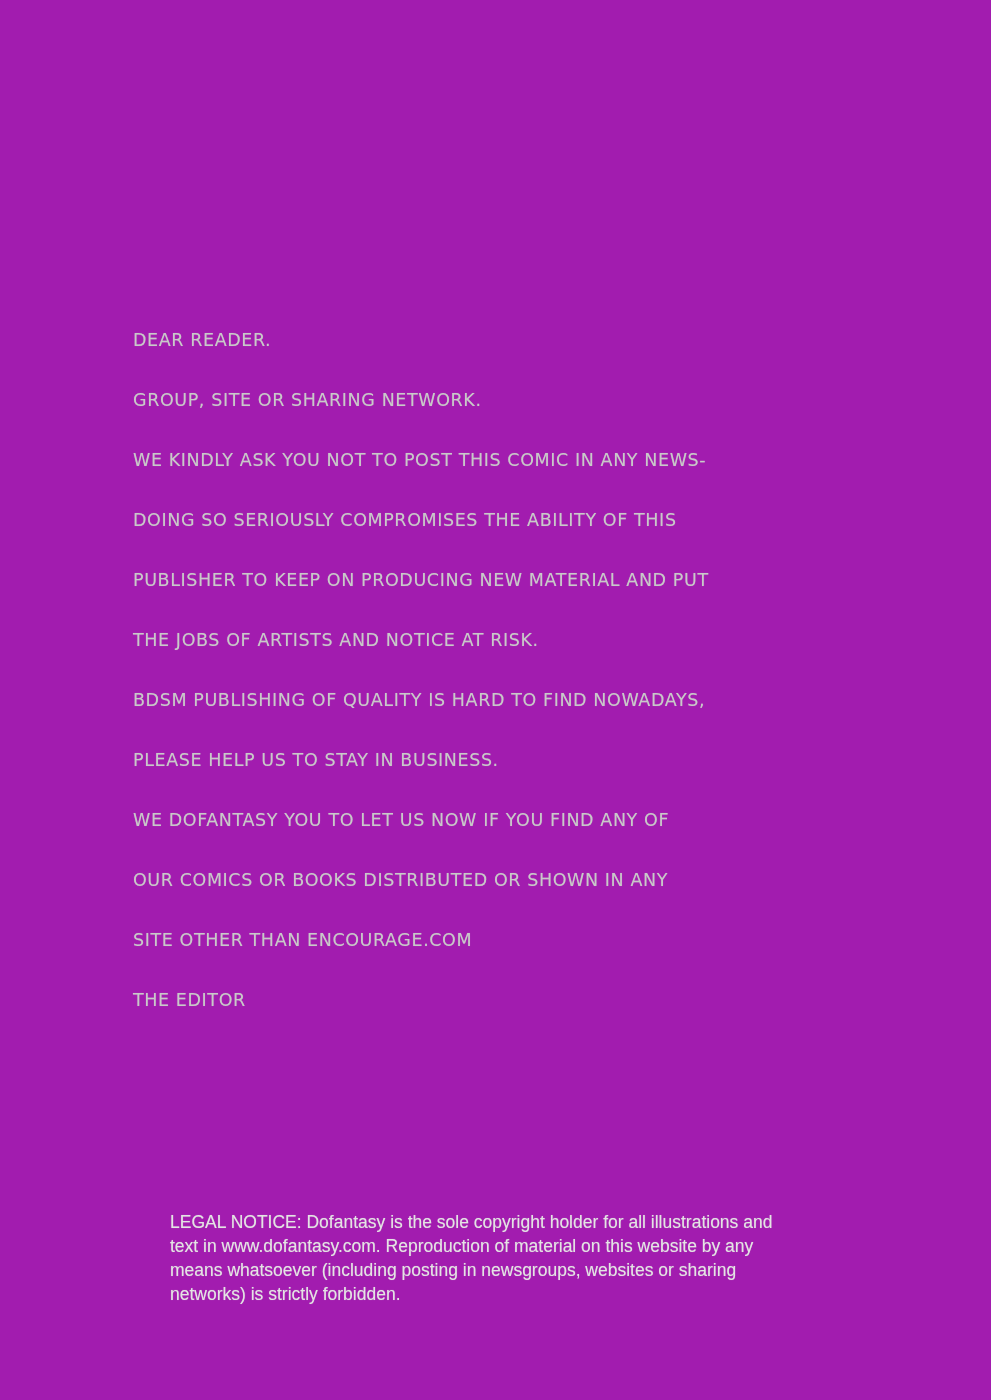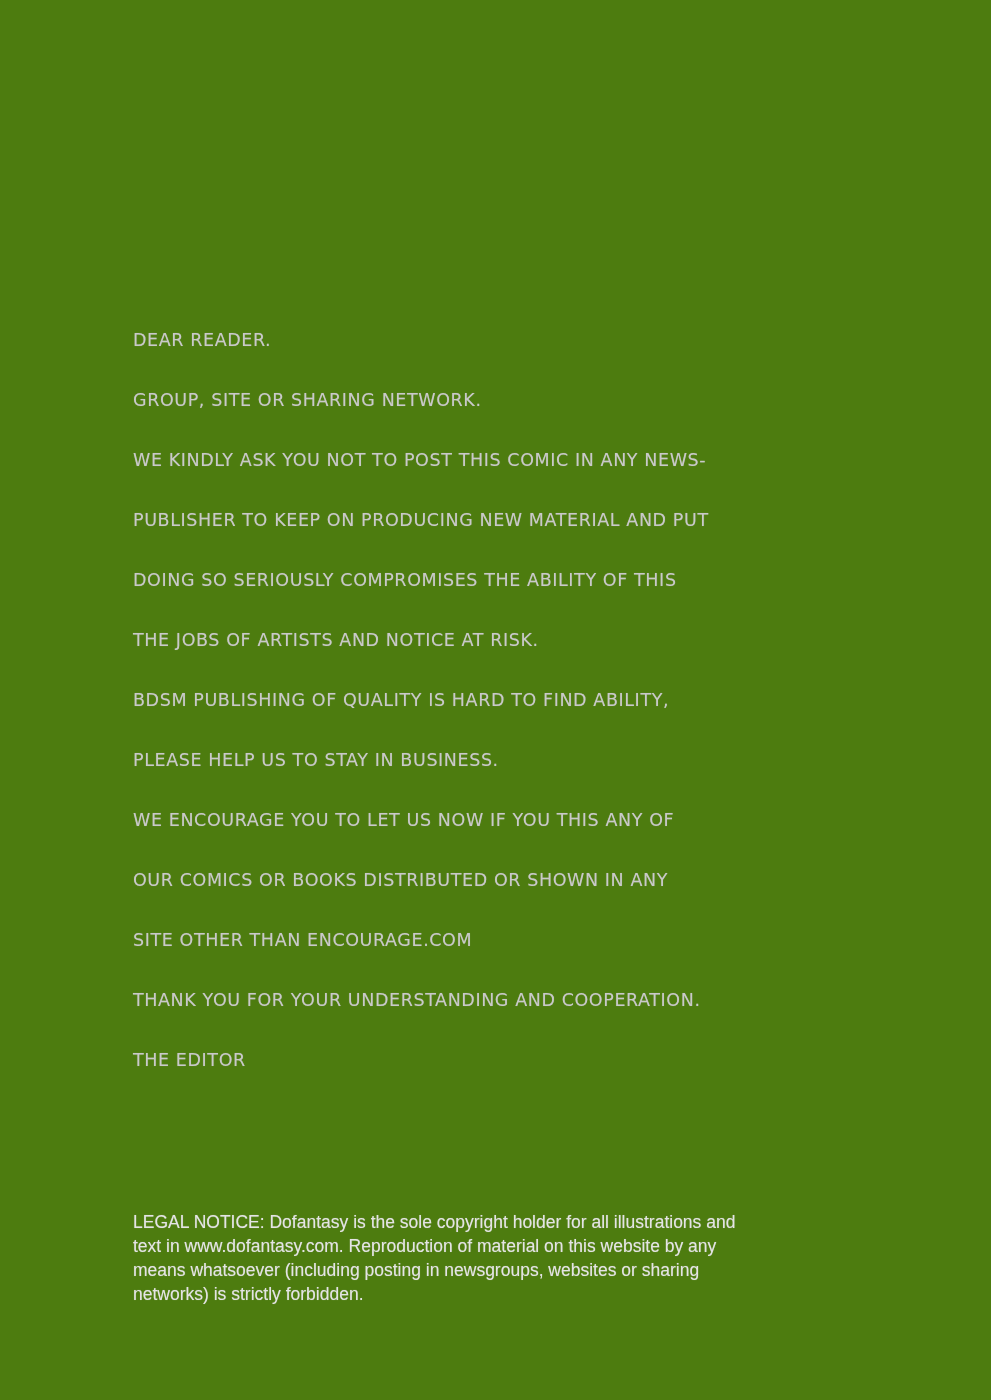--- a/index.html
+++ b/index.html
@@ -4,21 +4,21 @@
 <style>
   html, body {
     margin: 0;
     padding: 0;
     background: #000000;
   }
   .page {
     position: relative;
     width: 991px;
     height: 1400px;
-    background: #4d7c0f;
+    background: #a21caf;
     overflow: hidden;
     font-family: "DejaVu Sans", sans-serif;
   }
   .main-notice {
     position: absolute;
     left: 133px;
     top: 330px;
     width: 760px;
   }
   .notice-line {
@@ -36,40 +36,40 @@
     top: 1210px;
     width: 740px;
   }
   .legal-line {
     font-family: "Liberation Sans", sans-serif;
     font-size: 17.5px;
     line-height: 24px;
     color: #e4e4e4;
     white-space: nowrap;
     text-shadow: 0 0 1px rgba(220,220,220,0.5);
+    margin-left: 37px;
   }
 </style>
 </head>
 <body>
 
 <div class="page">
 
   <div class="main-notice">
     <div class="notice-line">DEAR READER.</div>
     <div class="notice-line">GROUP, SITE OR SHARING NETWORK.</div>
     <div class="notice-line">WE KINDLY ASK YOU NOT TO POST THIS COMIC IN ANY NEWS-</div>
+    <div class="notice-line">DOING SO SERIOUSLY COMPROMISES THE ABILITY OF THIS</div>
     <div class="notice-line">PUBLISHER TO KEEP ON PRODUCING NEW MATERIAL AND PUT</div>
-    <div class="notice-line">DOING SO SERIOUSLY COMPROMISES THE ABILITY OF THIS</div>
     <div class="notice-line">THE JOBS OF ARTISTS AND NOTICE AT RISK.</div>
-    <div class="notice-line">BDSM PUBLISHING OF QUALITY IS HARD TO FIND ABILITY,</div>
+    <div class="notice-line">BDSM PUBLISHING OF QUALITY IS HARD TO FIND NOWADAYS,</div>
     <div class="notice-line">PLEASE HELP US TO STAY IN BUSINESS.</div>
-    <div class="notice-line">WE ENCOURAGE YOU TO LET US NOW IF YOU THIS ANY OF</div>
+    <div class="notice-line">WE DOFANTASY YOU TO LET US NOW IF YOU FIND ANY OF</div>
     <div class="notice-line">OUR COMICS OR BOOKS DISTRIBUTED OR SHOWN IN ANY</div>
     <div class="notice-line">SITE OTHER THAN ENCOURAGE.COM</div>
-    <div class="notice-line">THANK YOU FOR YOUR UNDERSTANDING AND COOPERATION.</div>
     <div class="notice-line">THE EDITOR</div>
   </div>
 
   <div class="legal-notice">
     <div class="legal-line">LEGAL NOTICE: Dofantasy is the sole copyright holder for all illustrations and</div>
     <div class="legal-line">text in www.dofantasy.com.  Reproduction of material on this website by any</div>
     <div class="legal-line">means whatsoever (including posting in newsgroups, websites or sharing</div>
     <div class="legal-line">networks) is strictly forbidden.</div>
   </div>
 

